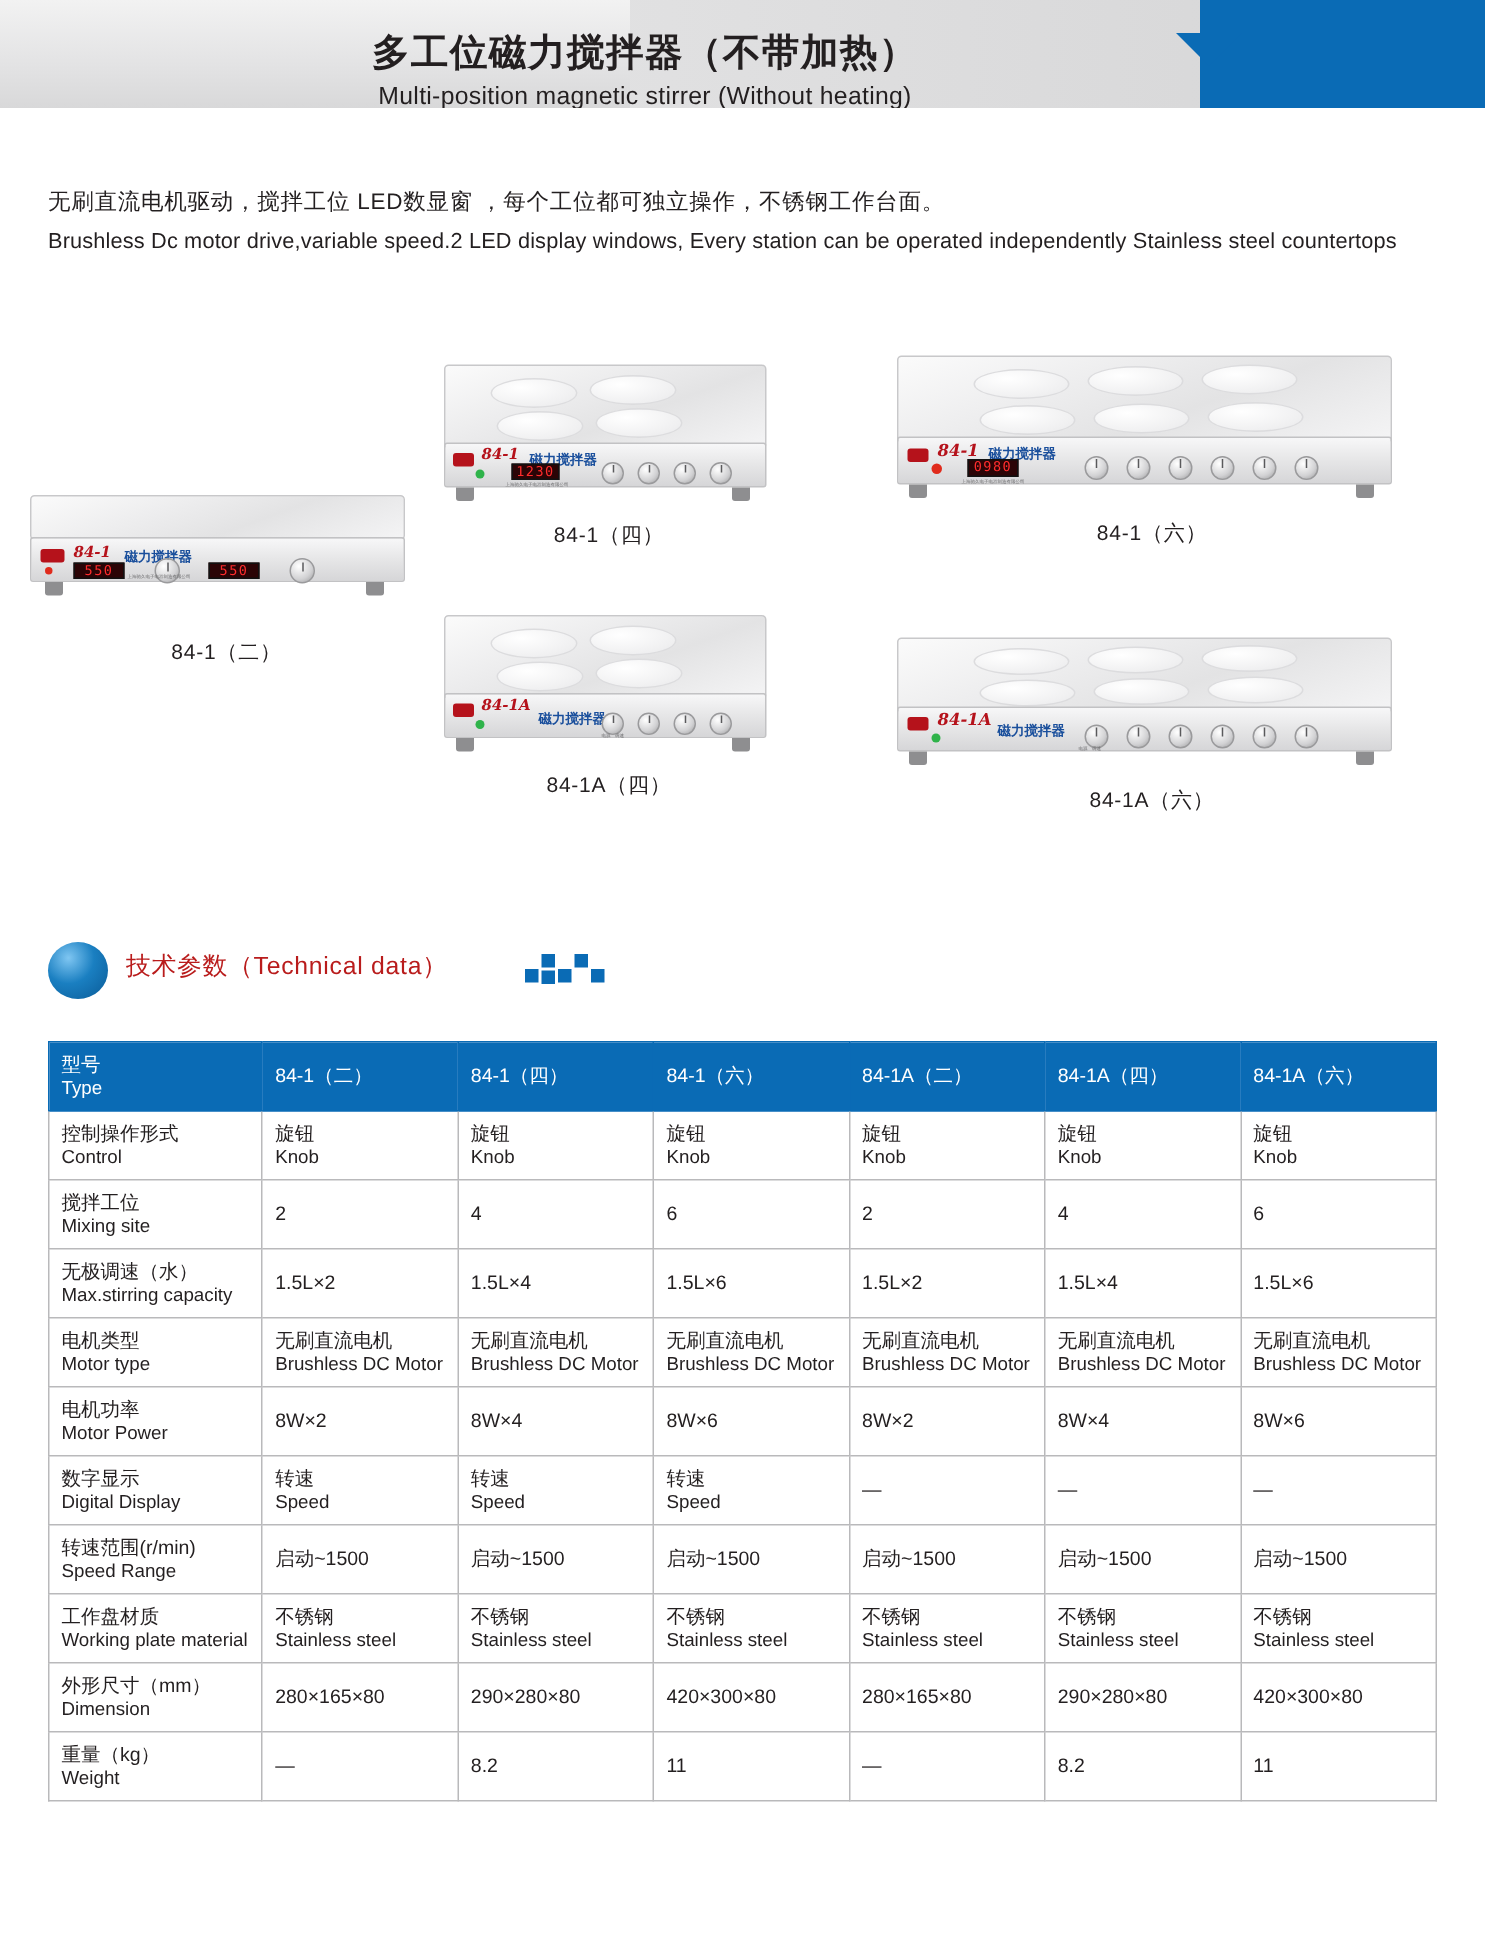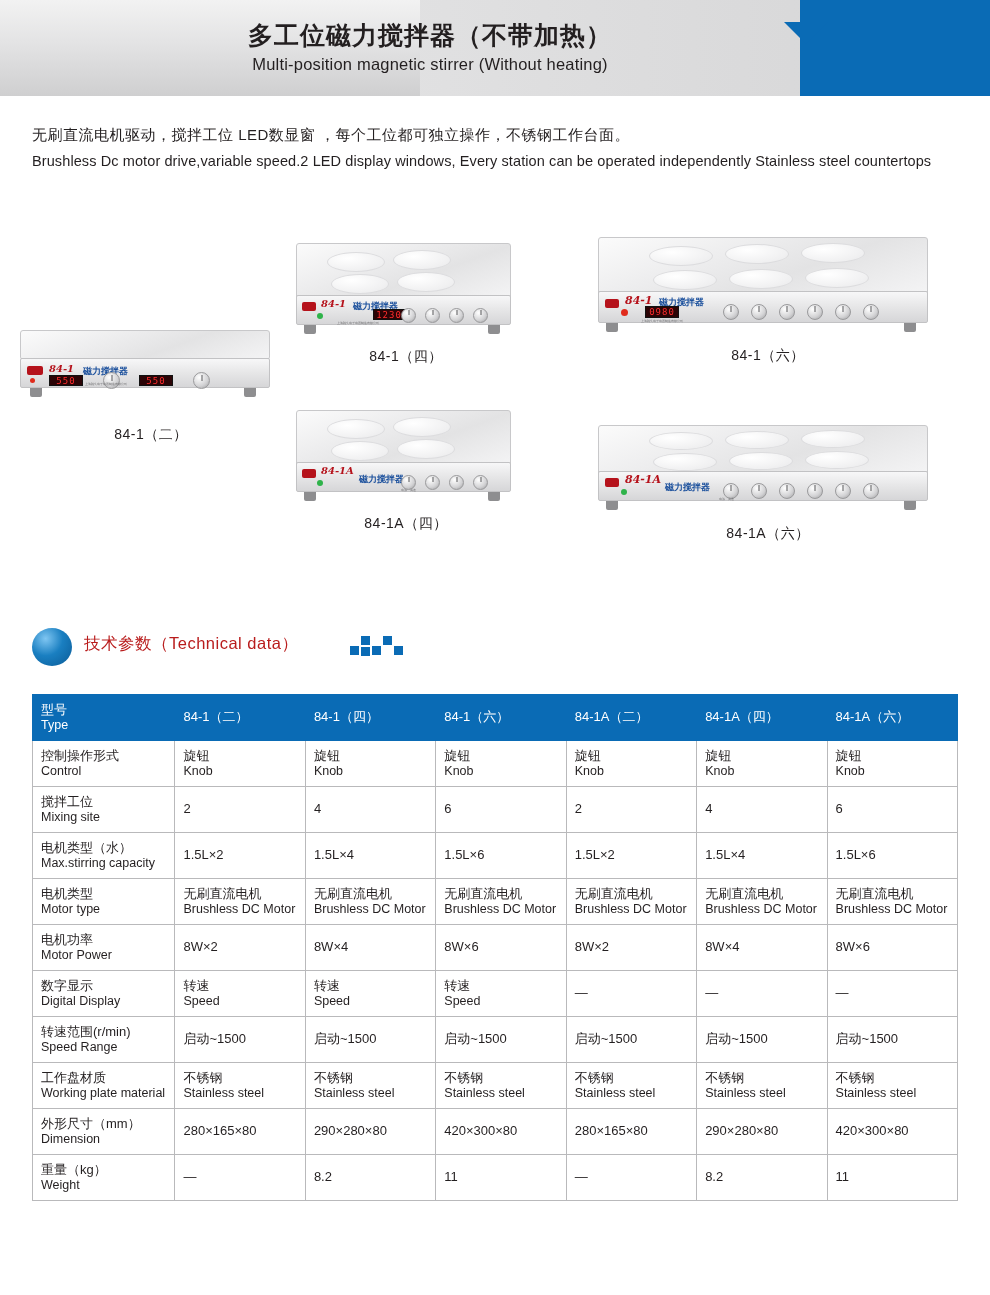--- a/index.html
+++ b/index.html
@@ -9,21 +9,21 @@
     background: #ffffff;
     font-family: "Liberation Sans", sans-serif;
     color: #231f20;
     position: relative;
     overflow: hidden;
   }
 
   
   .header {
     position: relative;
-    width: 990px; height: 96px;
+    width: 990px; height: 72px;
     background: linear-gradient(to right, #e9e9ea 0%, #dededf 55%, #d5d5d6 100%);
     overflow: hidden;
   }
   .header-grad-left {
     position:absolute; left:0; top:0; width:420px; height:96px;
     background: linear-gradient(to bottom, #f2f2f2 0%, #e3e3e4 45%, #cfcfd0 100%);
   }
   .header-title-wrap {
     position:absolute; left:0; top:0; width:800px; height:96px;
     display:flex; flex-direction:column; align-items:center; justify-content:center;
@@ -213,21 +213,21 @@
           <div class="st-oval" style="left:30px;top:8px;width:58px;height:20px;"></div>
           <div class="st-oval" style="left:96px;top:6px;width:58px;height:20px;"></div>
           <div class="st-oval" style="left:34px;top:30px;width:58px;height:20px;"></div>
           <div class="st-oval" style="left:100px;top:28px;width:58px;height:20px;"></div>
         </div>
       </div>
       <div class="st-front" style="top:52px;height:30px;bottom:auto;">
         <div class="st-logo-box" style="left:5px;top:6px;width:14px;height:9px;"></div>
         <div class="st-brand" style="left:24px;top:2px;font-size:10px;">84-1</div>
         <div class="st-brand-cn" style="left:56px;top:4px;font-size:9px;">磁力搅拌器</div>
-        <div class="st-led" style="left:44px;top:13px;width:32px;height:11px;font-size:9px;margin-left:32px;">1230</div>
+        <div class="st-led" style="left:44px;top:13px;width:32px;height:11px;font-size:9px;">1230</div>
         <div class="st-lamp" style="left:20px;top:17px;width:6px;height:6px;background:#2fb34a;"></div>
         <div class="st-knob" style="left:104px;top:12px;width:15px;height:15px;"></div>
         <div class="st-knob" style="left:128px;top:12px;width:15px;height:15px;"></div>
         <div class="st-knob" style="left:152px;top:12px;width:15px;height:15px;"></div>
         <div class="st-knob" style="left:176px;top:12px;width:15px;height:15px;"></div>
         <div class="st-tiny" style="left:40px;top:25px;">上海驰久电子电器制造有限公司</div>
       </div>
       <div class="st-foot" style="left:8px;top:82px;"></div>
       <div class="st-foot" style="left:192px;top:82px;"></div>
     </div>
@@ -407,21 +407,21 @@
       <td class="val">
           <span class="cn">4</span>
         </td>
       <td class="val">
           <span class="cn">6</span>
         </td>
     </tr>
 
     <tr>
       <td>
-        <span class="cn">电机类型（水）</span>
+        <span class="cn">无极调速（水）</span>
         <span class="en">Max.stirring capacity</span>
       </td>
       <td class="val">
           <span class="cn">1.5L×2</span>
         </td>
       <td class="val">
           <span class="cn">1.5L×4</span>
         </td>
       <td class="val">
           <span class="cn">1.5L×6</span>

